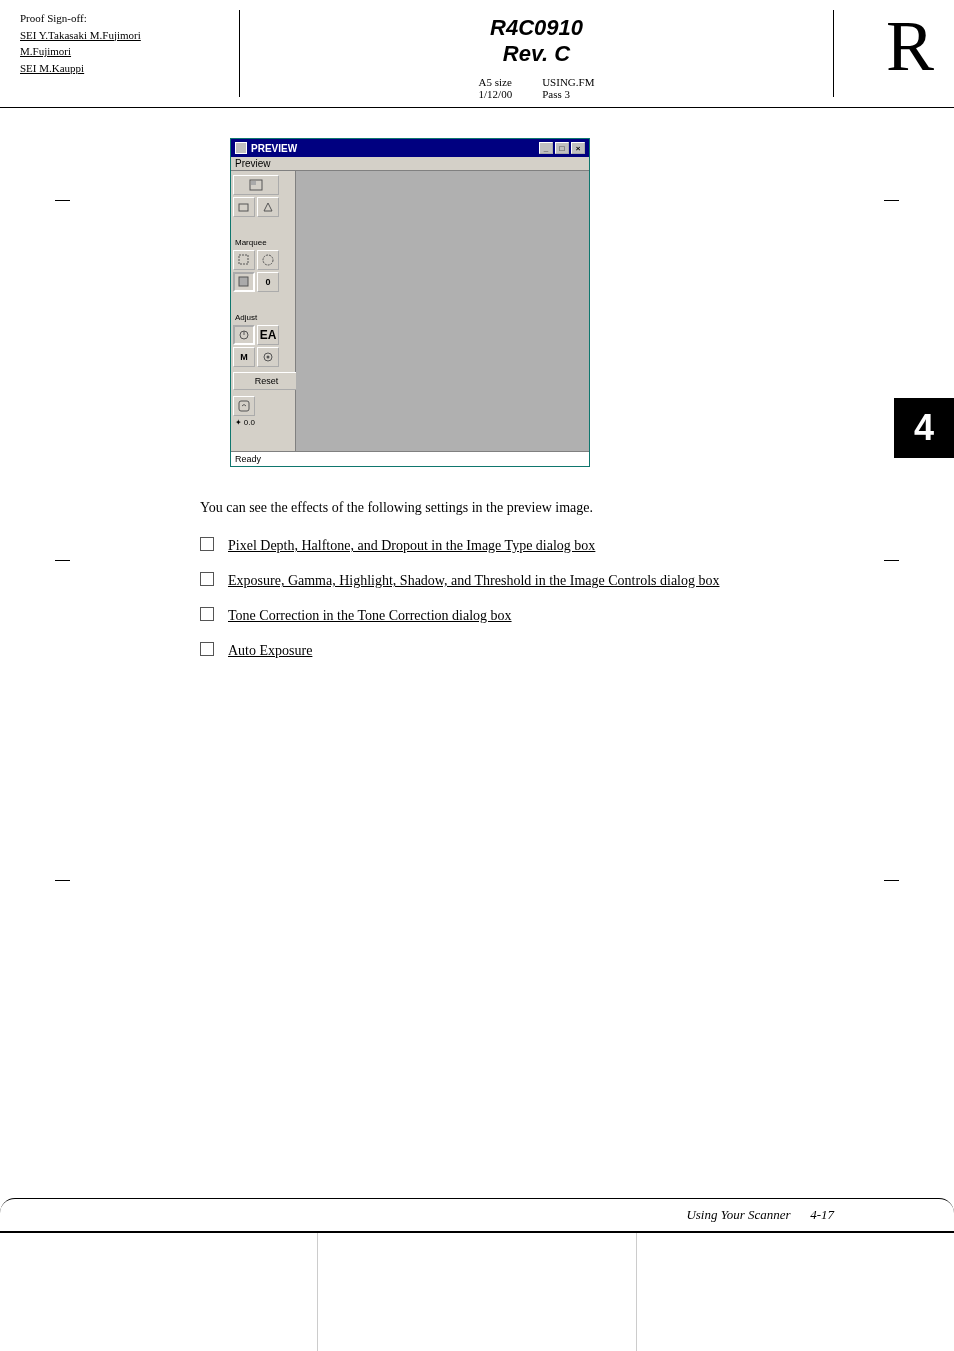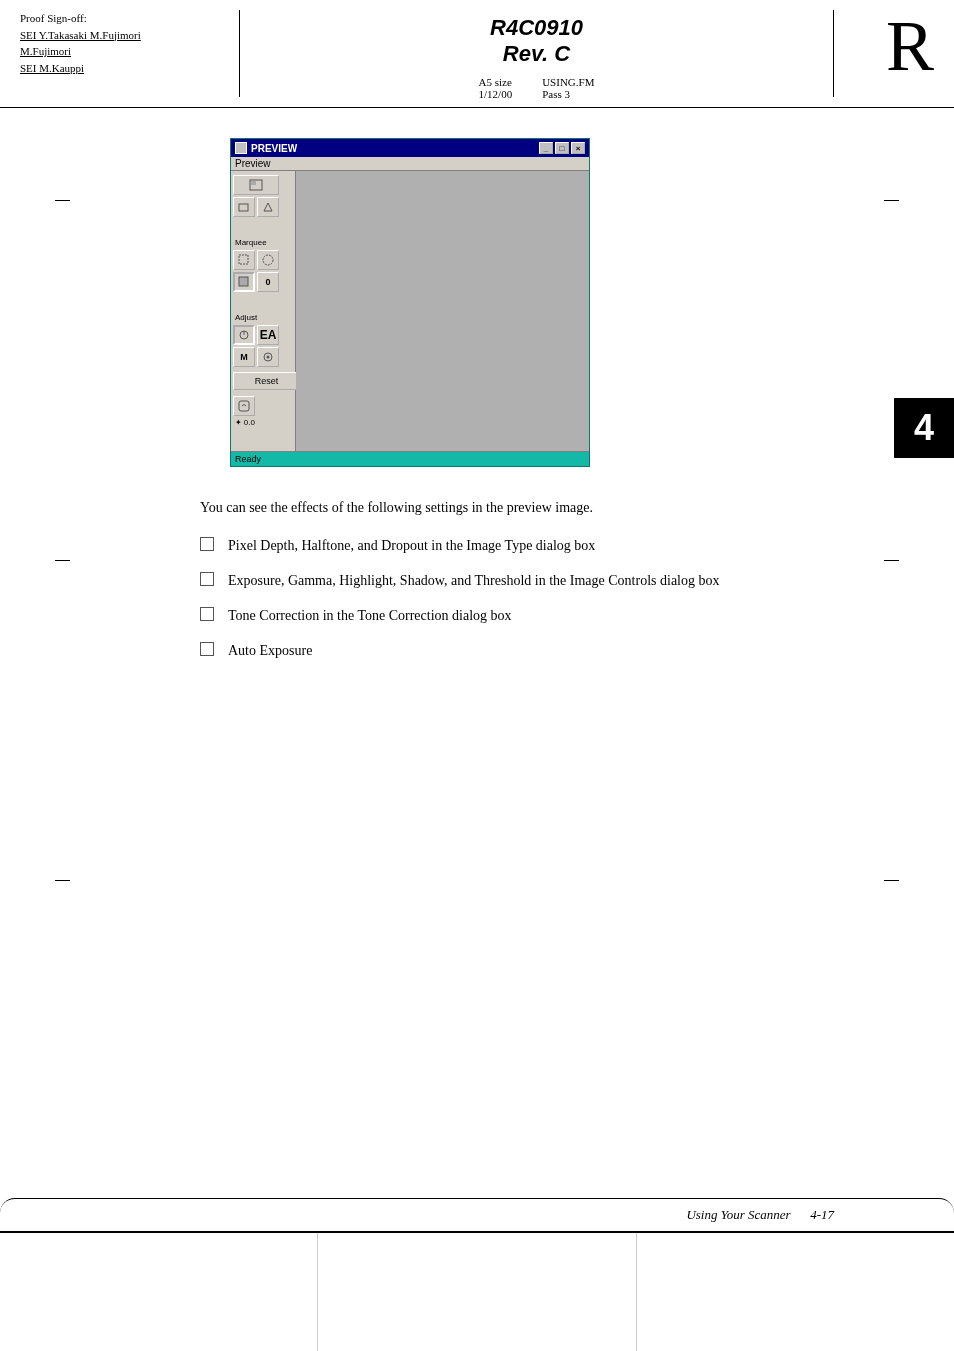--- a/index.html
+++ b/index.html
@@ -176,21 +176,21 @@
       display: flex;
       align-items: center;
       gap: 2px;
     }
     .preview-canvas {
       flex: 1;
       background: #b0b0b0;
       min-height: 280px;
     }
     .preview-statusbar {
-      background: #14b8a6;
+      background: #ffffff;
       border-top: 1px solid #808080;
       padding: 2px 4px;
       font-size: 9px;
     }
 
     
     .body-text {
       font-size: 14px;
       line-height: 1.6;
       margin-bottom: 16px;
@@ -212,20 +212,21 @@
     .bullet-checkbox {
       width: 14px;
       height: 14px;
       border: 1.5px solid #555;
       margin-right: 14px;
       margin-top: 2px;
       flex-shrink: 0;
     }
     .bullet-text {
       flex: 1;
+      text-decoration: underline;
     }
 
     
     .chapter-badge {
       position: absolute;
       right: 0;
       background: #000;
       color: #fff;
       font-family: Arial, sans-serif;
       font-size: 36px;

